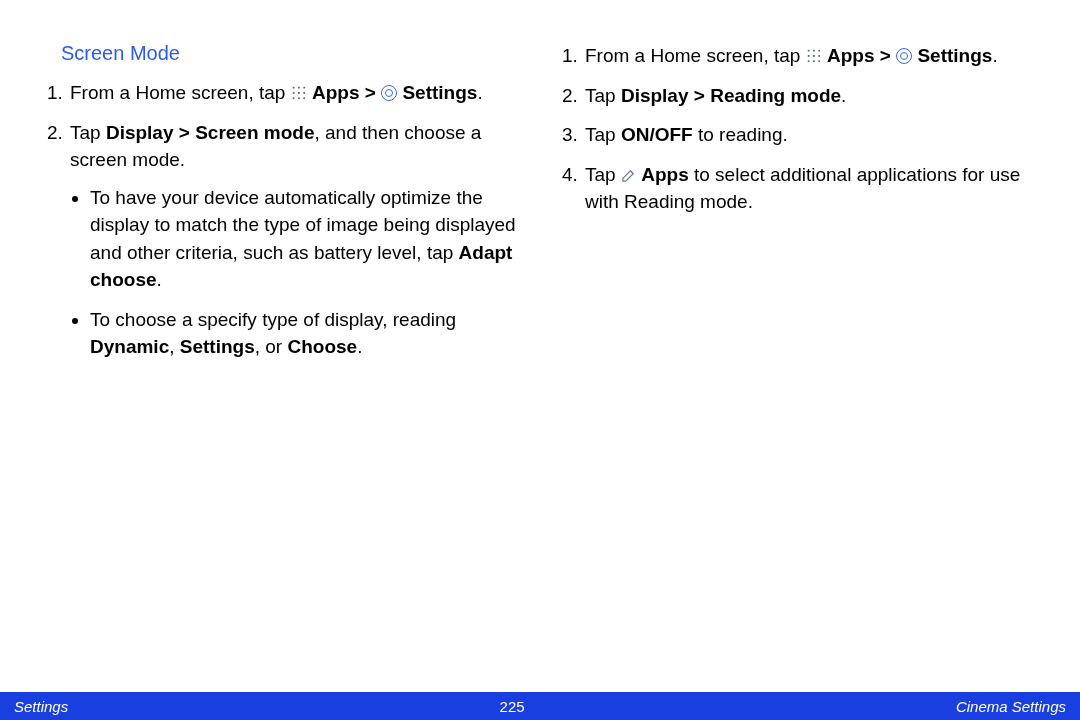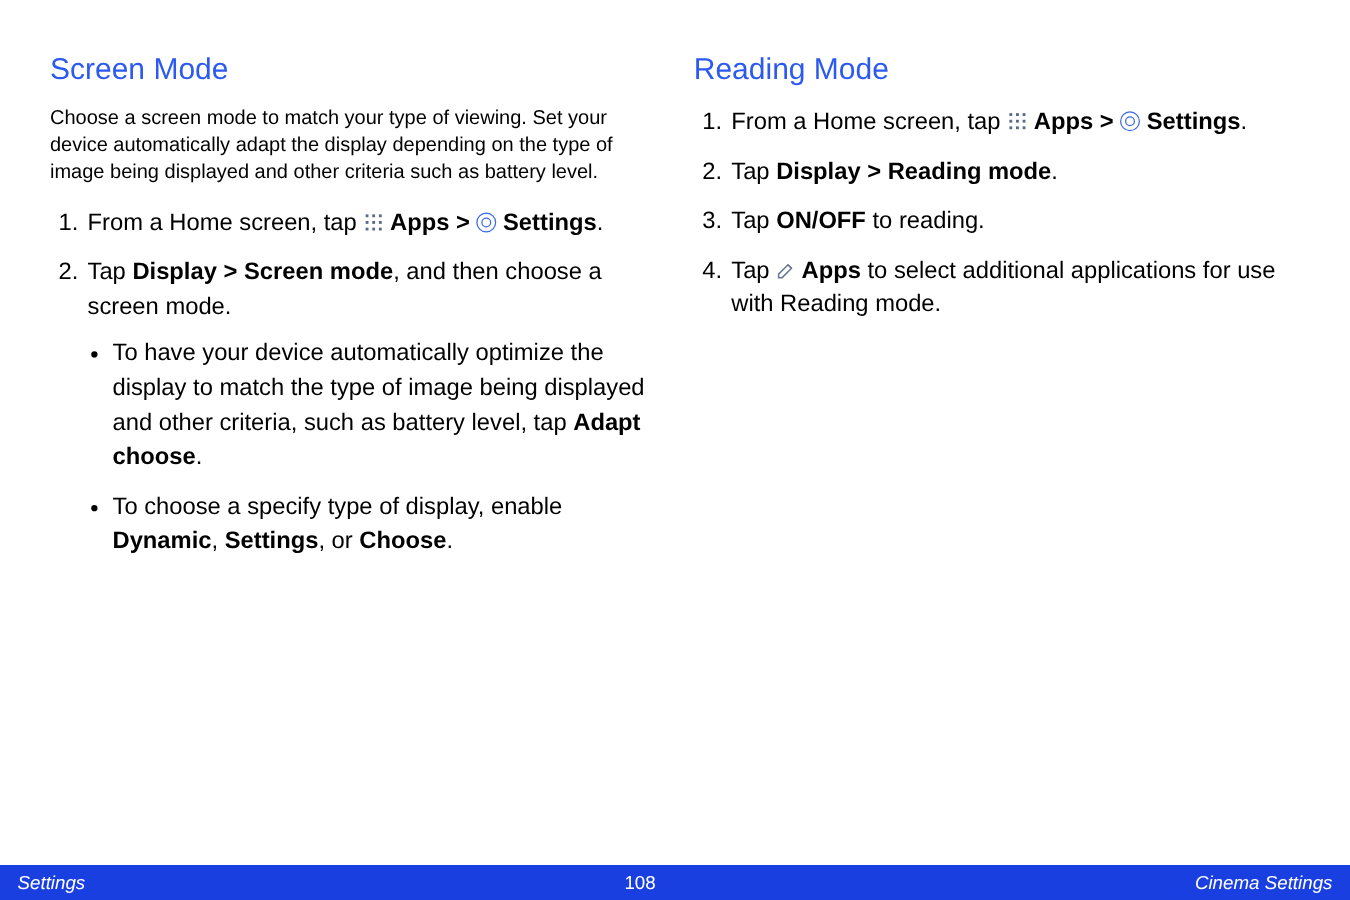--- a/index.html
+++ b/index.html
@@ -15,24 +15,25 @@
     display: flex;
     padding: 42px 40px 0 40px;
     gap: 30px;
     height: 680px;
   }
   .col {
     flex: 1;
   }
   h2.section-title {
     color: #2c5af0;
-    font-size: 24px;
+    font-size: 20px;
     font-weight: 500;
     margin-bottom: 14px;
     font-family: Arial, Helvetica, sans-serif;
+    margin-left: 21px;
   }
   .intro {
     font-size: 16px;
     line-height: 1.35;
     color: #000;
     margin-bottom: 16px;
   }
   ol.steps {
     list-style: decimal;
     padding-left: 28px;
@@ -103,43 +104,41 @@
     font-style: normal;
   }
 </style>
 </head>
 <body>
 
 <div class="page">
 
   <div class="col">
     <h2 class="section-title">Screen Mode</h2>
-    <p class="intro">Choose a screen mode to match your type of viewing. Set your device automatically adapt the display depending on the type of image being displayed and other criteria such as battery level.</p>
     <ol class="steps">
       <li>
         <span>From a Home screen, tap </span><span class="icon-box apps-icon"></span>
         <b>Apps</b><b> &gt; </b><span class="icon-box settings-icon"></span>
         <b>Settings</b><span>.</span>
       </li>
       <li>
         <span>Tap </span><b>Display &gt; Screen mode</b><span>, and then choose a screen mode.</span>
         <ul class="bullets">
           <li>
             <span>To have your device automatically optimize the display to match the type of image being displayed and other criteria, such as battery level, tap </span><b>Adapt choose</b><span>.</span>
           </li>
           <li>
-            <span>To choose a specify type of display, enable </span><b>Dynamic</b><span>, </span><b>Settings</b><span>, or </span><b>Choose</b><span>.</span>
+            <span>To choose a specify type of display, reading </span><b>Dynamic</b><span>, </span><b>Settings</b><span>, or </span><b>Choose</b><span>.</span>
           </li>
         </ul>
       </li>
     </ol>
   </div>
 
   <div class="col">
-    <h2 class="section-title">Reading Mode</h2>
     <ol class="steps">
       <li>
         <span>From a Home screen, tap </span><span class="icon-box apps-icon"></span>
         <b>Apps</b><b> &gt; </b><span class="icon-box settings-icon"></span>
         <b>Settings</b><span>.</span>
       </li>
       <li>
         <span>Tap </span><b>Display &gt; Reading mode</b><span>.</span>
       </li>
       <li>
@@ -154,15 +153,15 @@
         </span>
         <b>Apps</b><span> to select additional applications for use with Reading mode.</span>
       </li>
     </ol>
   </div>
 
 </div>
 
 <div class="footer">
   <span>Settings</span>
-  <span class="center">108</span>
+  <span class="center">225</span>
   <span>Cinema Settings</span>
 </div>
 
 </body></html>

